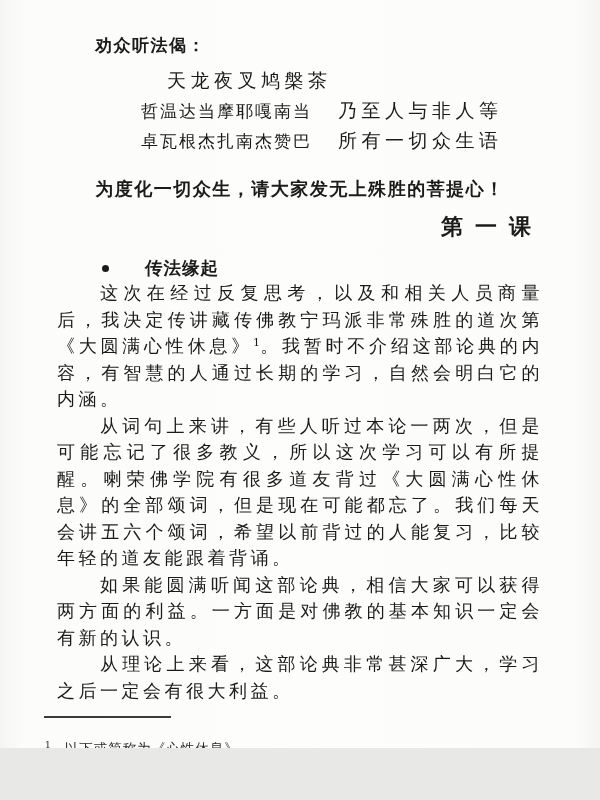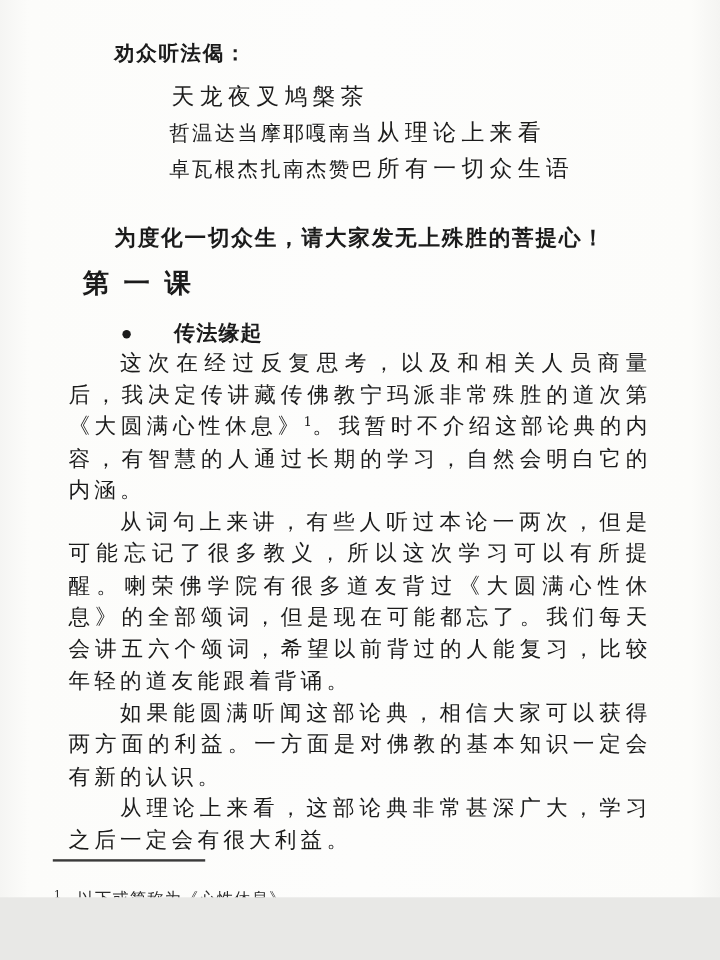--- a/index.html
+++ b/index.html
@@ -37,40 +37,40 @@
     display: flex;
     align-items: baseline;
     height: 30px;
   }
   .verse-translit {
     font-size: 17px;
     letter-spacing: 2px;
     white-space: nowrap;
   }
   .verse-trans {
-    margin-left: 2px;
+    margin-left: 26px;
     font-size: 19px;
     letter-spacing: 4.5px;
     white-space: nowrap;
   }
 
   
   .exhortation {
-    margin-top: 28px;
+    margin-top: 18px;
     text-align: center;
     font-size: 18px;
     font-weight: bold;
     letter-spacing: 1.5px;
     line-height: 26px;
   }
 
   
   .lesson-title {
     margin-top: 9px;
-    text-align: left;
+    text-align: right;
     font-size: 22px;
     font-weight: bold;
     letter-spacing: 12px;
     padding-left: 12px; 
     line-height: 30px;
   }
 
   
   .section-heading {
     margin: 15px 0 0 45px;
@@ -154,21 +154,21 @@
 <div class="page">
 
   <div class="doc-header">劝众听法偈：</div>
 
   <div class="verse">
     <div class="verse-row">
       <span class="verse-trans">天龙夜叉鸠槃茶</span>
     </div>
     <div class="verse-row">
       <span class="verse-translit">哲温达当摩耶嘎南当</span>
-      <span class="verse-trans">从理论上来看</span>
+      <span class="verse-trans">乃至人与非人等</span>
     </div>
     <div class="verse-row">
       <span class="verse-translit">卓瓦根杰扎南杰赞巴</span>
       <span class="verse-trans">所有一切众生语</span>
     </div>
   </div>
 
   <div class="exhortation">为度化一切众生，请大家发无上殊胜的菩提心！</div>
 
   <div class="lesson-title">第一课</div>

